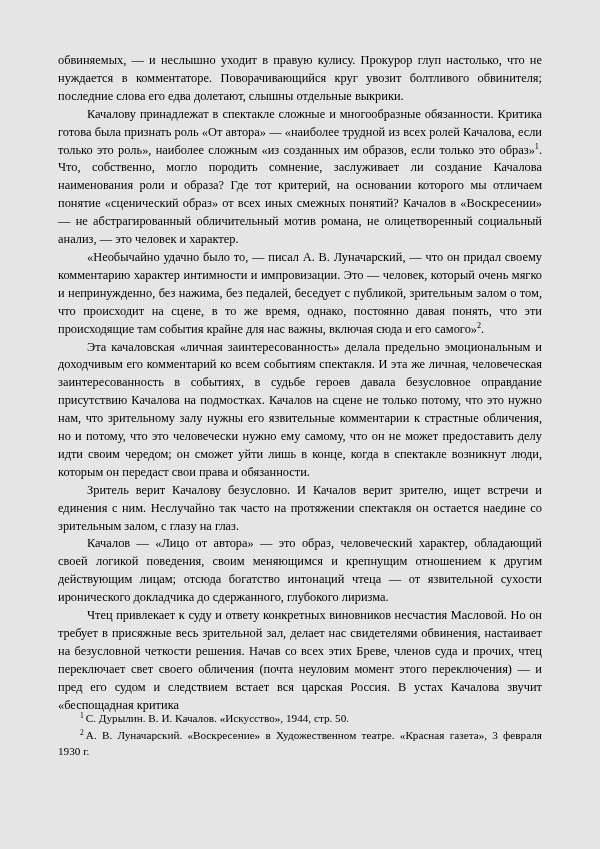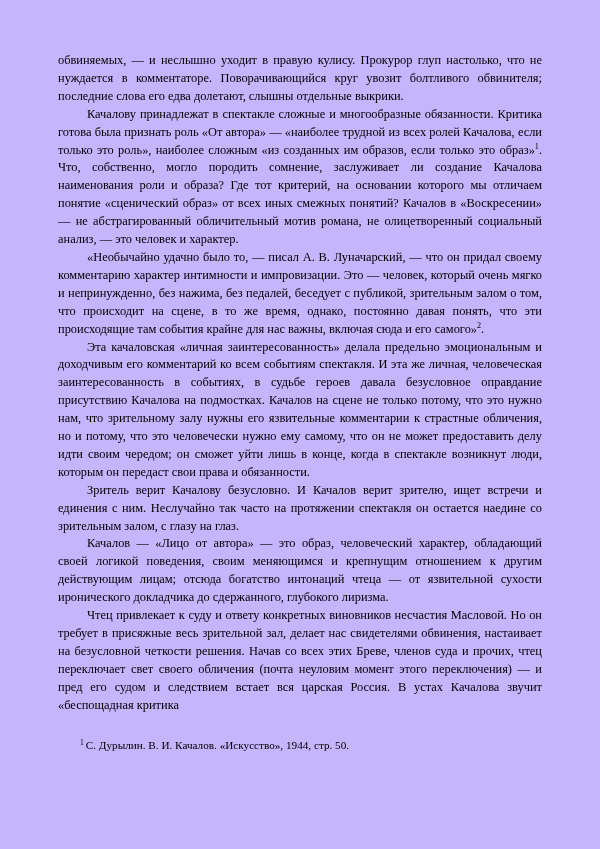--- a/index.html
+++ b/index.html
@@ -13,21 +13,21 @@
     overflow: hidden;
     font-family: "Liberation Serif", "DejaVu Serif", serif;
     color: #000000;
   }
   .page {
     position: relative;
     width: 600px;
     height: 849px;
     box-sizing: border-box;
     padding: 52px 58px 0 58px;
-    background: #c4b5fd;
+    background: #e5e5e5;
   }
   .body-text {
     font-size: 12.4px;
     line-height: 17.9px;
     text-align: justify;
     text-justify: inter-word;
     -webkit-hyphens: none;
     hyphens: none;
   }
   .body-text p {
@@ -39,21 +39,21 @@
   }
   sup.fn-ref {
     font-size: 8.1px;
     line-height: 0;
     vertical-align: 5px;
   }
   .footnotes {
     position: absolute;
     left: 58px;
     right: 58px;
-    top: 737px;
+    top: 710px;
     font-size: 11.2px;
     line-height: 16.6px;
     text-align: justify;
   }
   .footnotes p {
     margin: 0;
     text-indent: 22px;
   }
   .footnotes sup.fn-num {
     font-size: 7.6px;
@@ -82,16 +82,17 @@
     <p>Качалов — «Лицо от автора» — это образ, человеческий характер, обладающий своей логикой поведения, своим меняющимся и крепнущим отношением к другим действующим лицам; отсюда богатство интонаций чтеца — от язвительной сухости иронического докладчика до сдержанного, глубокого лиризма.</p>
 
     <p>Чтец привлекает к суду и ответу конкретных виновников несчастия Масловой. Но он требует в присяжные весь зрительной зал, делает нас свидетелями обвинения, настаивает на безусловной четкости решения. Начав со всех этих Бреве, членов суда и прочих, чтец переключает свет своего обличения (почта неуловим момент этого переключения) — и пред его судом и следствием встает вся царская Россия. В устах Качалова звучит «беспощадная критика</p>
 
   </div>
 
   <div class="footnotes">
 
     <p><sup class="fn-num">1</sup><span>С. Дурылин. В. И. Качалов. «Искусство», 1944, стр. 50.</span></p>
 
+    <p><sup class="fn-num">2</sup><span>А. В. Луначарский. «Воскресение» в Художественном театре. «Красная газета», 3 февраля 1930 г.</span></p>
 
   </div>
 
 </div>
 
 </body></html>

